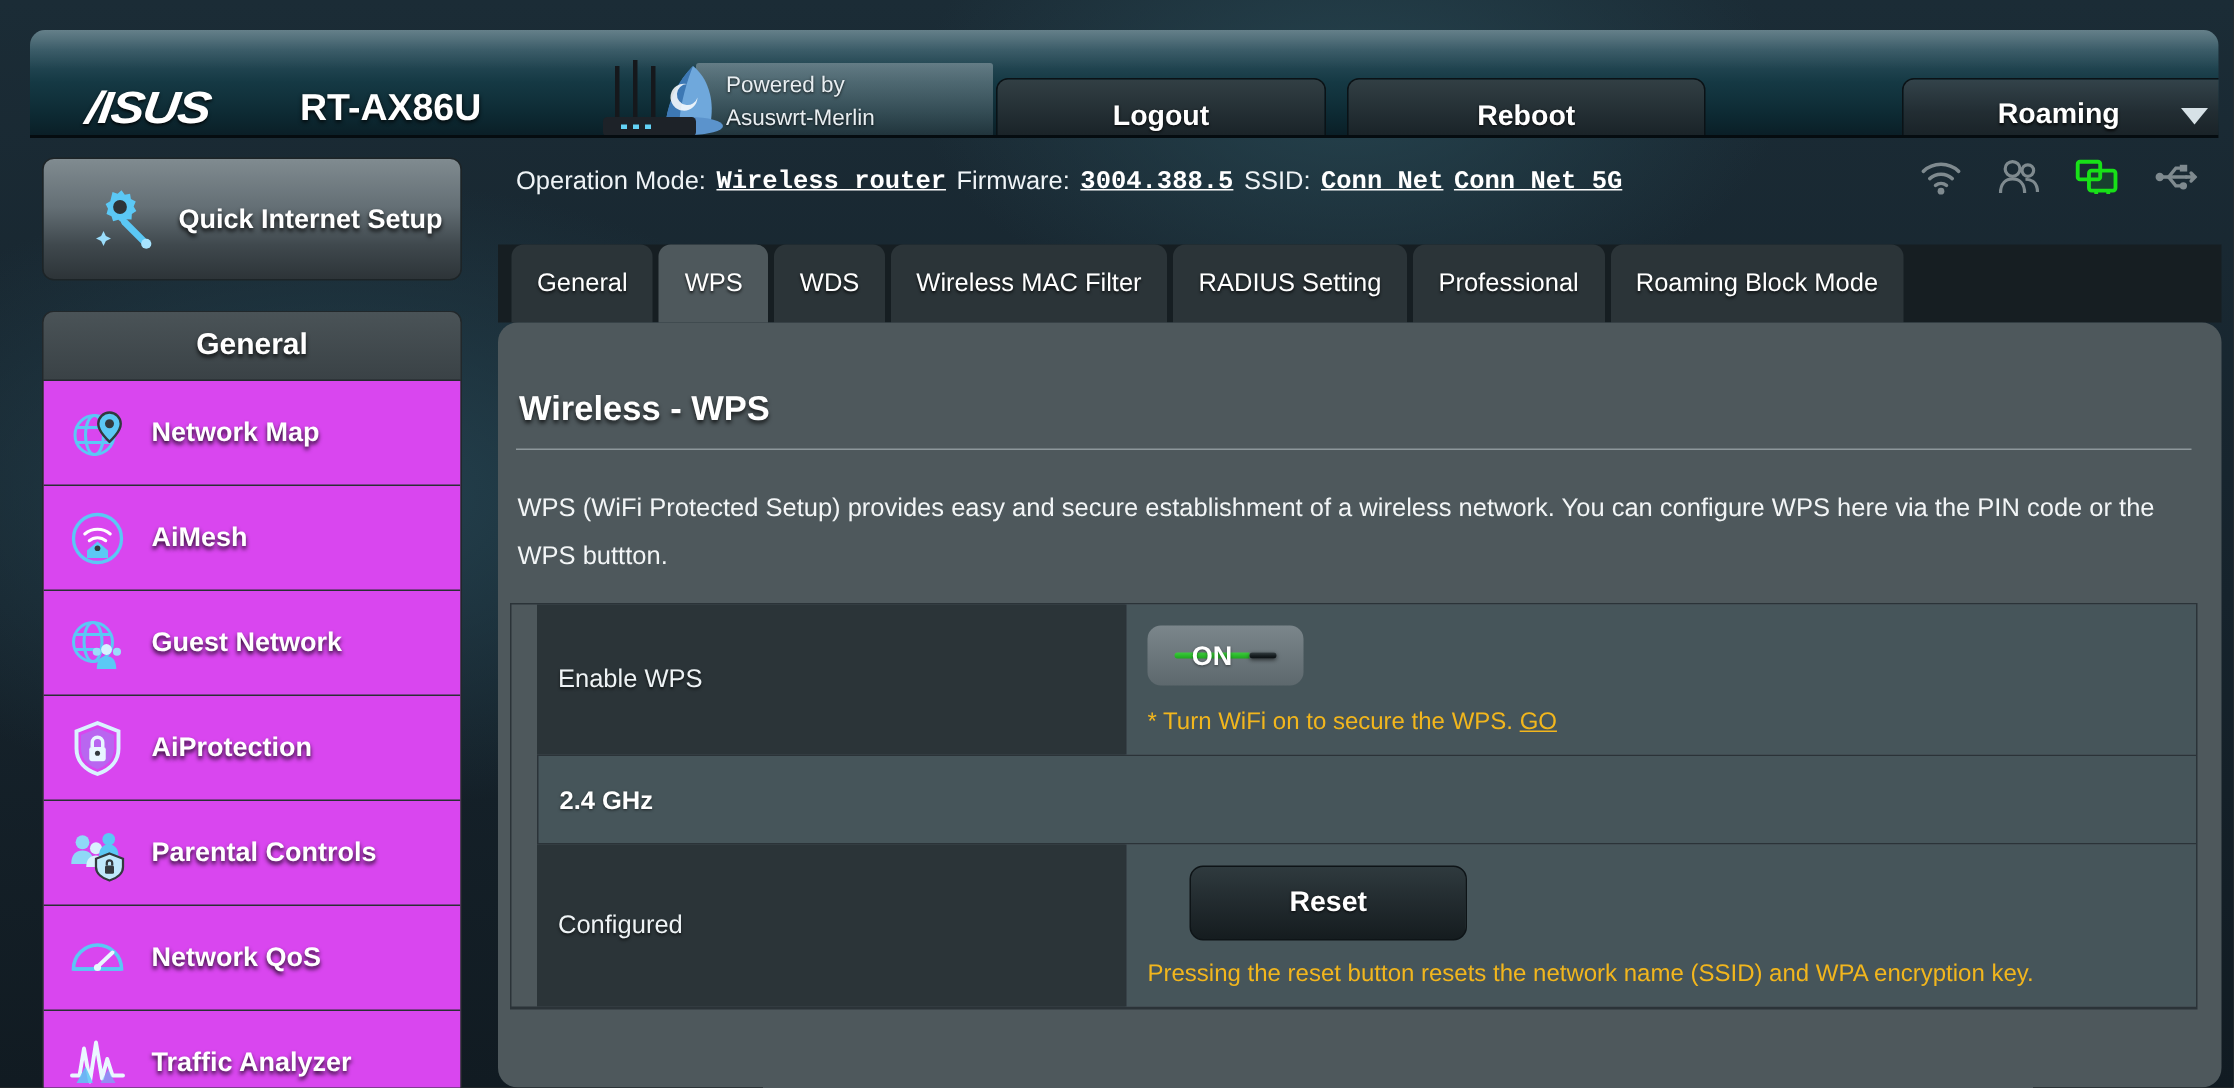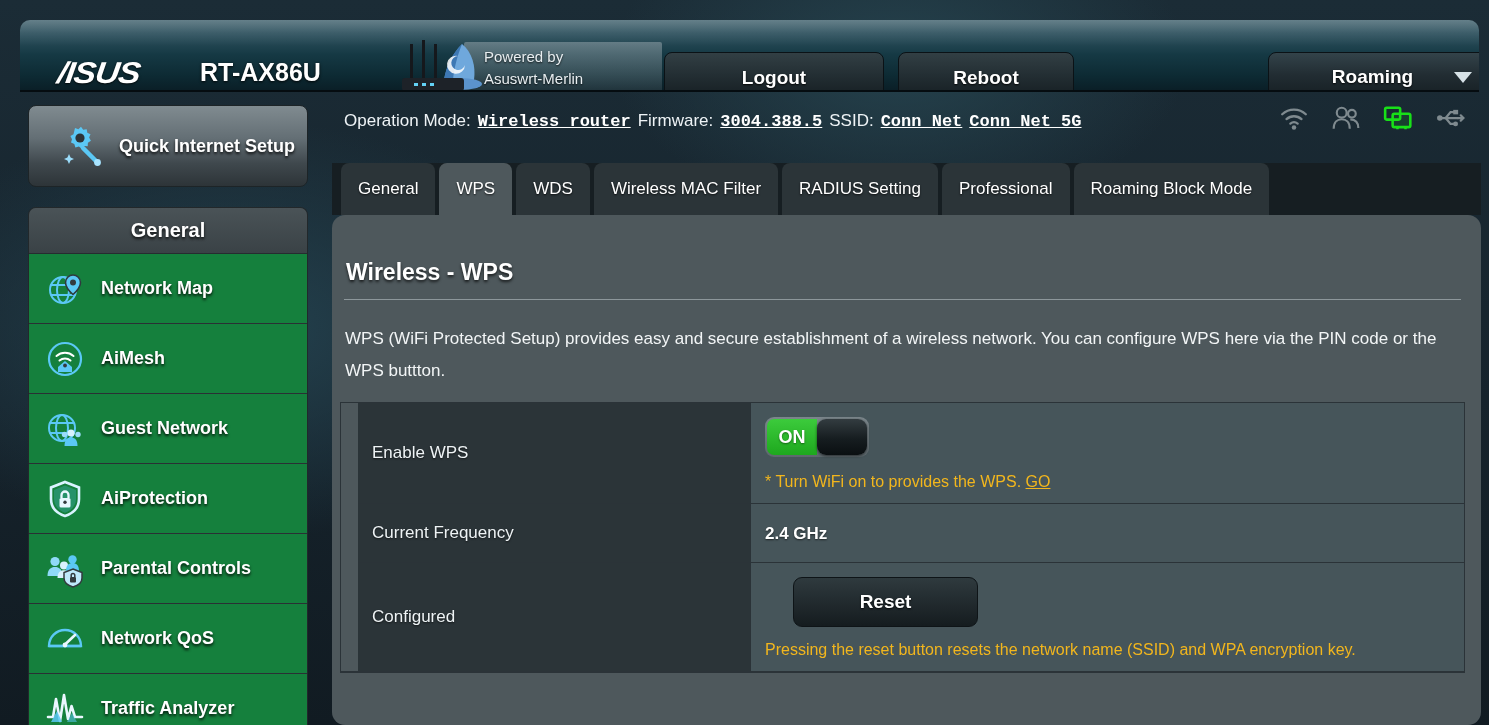--- a/index.html
+++ b/index.html
@@ -101,21 +101,21 @@
     color: #fff;
     font-size: 19px;
     font-weight: bold;
     display: flex;
     align-items: center;
     justify-content: center;
     text-shadow: 0 1px 2px rgba(0,0,0,.9);
     cursor: pointer;
   }
   #btn-logout { left: 644px; width: 220px; }
-  #btn-reboot { left: 878px; width: 176px; }
+  #btn-reboot { left: 878px; width: 239px; }
 
   #lang-select {
     position: absolute;
     left: 1248px; top: 32px;
     width: 225px; height: 50px;
     border-radius: 8px;
     background: linear-gradient(180deg, #33434a 0%, #222d33 45%, #141c20 100%);
     border: 1px solid #0b1216;
     display: flex;
     align-items: center;
@@ -212,21 +212,21 @@
     justify-content: center;
     text-shadow: 0 2px 3px rgba(0,0,0,.8);
     border-bottom: 1px solid #262c30;
   }
   .menu-item {
     height: 70px;
     display: flex;
     align-items: center;
     padding-left: 16px;
     border-bottom: 1px solid #2a3034;
-    background: #15803d;
+    background: #d946ef;
     cursor: pointer;
   }
   .menu-item .mi-label {
     color: #fff;
     font-size: 18px;
     font-weight: bold;
     margin-left: 16px;
     text-shadow: 0 2px 3px rgba(0,0,0,.85);
   }
   .mi-icon { width: 40px; height: 40px; flex: none; }
@@ -312,21 +312,21 @@
     flex: 1;
     background: #46555a;
     padding: 14px 0 12px 14px;
     border-left: 1px solid #2b3338;
   }
 
   .toggle {
     width: 104px; height: 40px;
     border-radius: 9px;
     background: linear-gradient(180deg, #7b868b, #5d686d);
-    padding: 2px;
+    padding: 18px;
     display: flex;
     cursor: pointer;
   }
   .toggle .on-part {
     width: 50px;
     border-radius: 7px 0 0 7px;
     background: linear-gradient(180deg, #3ccb3c 0%, #1ea81e 100%);
     color: #fff;
     font-size: 18px;
     font-weight: bold;
@@ -594,27 +594,26 @@
     <div id="table">
 
       <div class="trow">
         <div class="tlabel">Enable WPS</div>
         <div class="tvalue">
           <div class="toggle">
             <div class="on-part">ON</div>
             <div class="knob"></div>
           </div>
           <div class="hint">
-            <span>* Turn WiFi on to provides the WPS. </span><a>GO</a>
+            <span>* Turn WiFi on to secure the WPS. </span><a>GO</a>
           </div>
         </div>
       </div>
 
       <div class="trow">
-        <div class="tlabel">Current Frequency</div>
         <div class="tvalue">
           <div class="freq-value">2.4 GHz</div>
         </div>
       </div>
 
       <div class="trow">
         <div class="tlabel">Configured</div>
         <div class="tvalue">
           <div id="reset-btn">Reset</div>
           <div id="reset-note">Pressing the reset button resets the network name (SSID) and WPA encryption key.</div>

